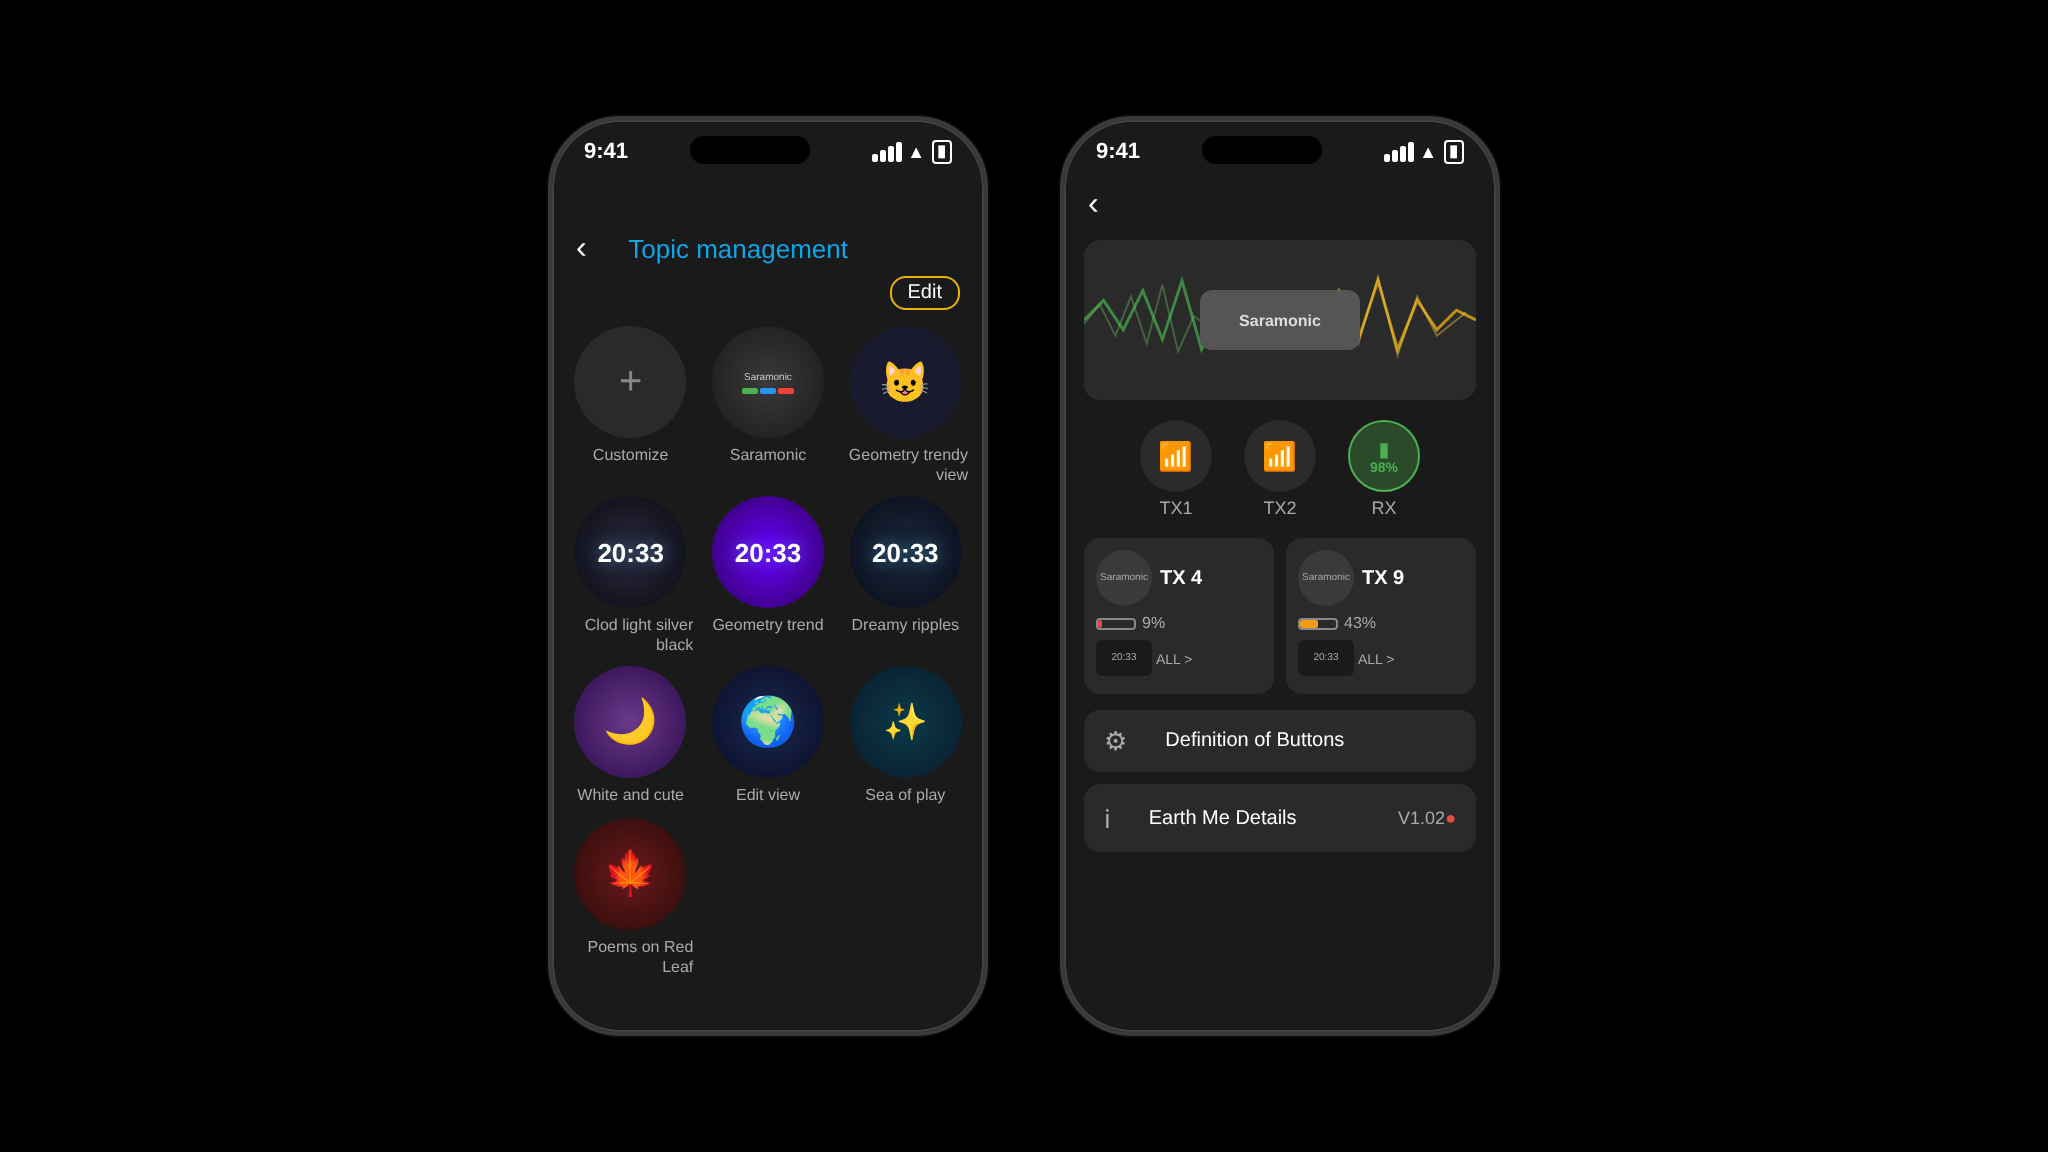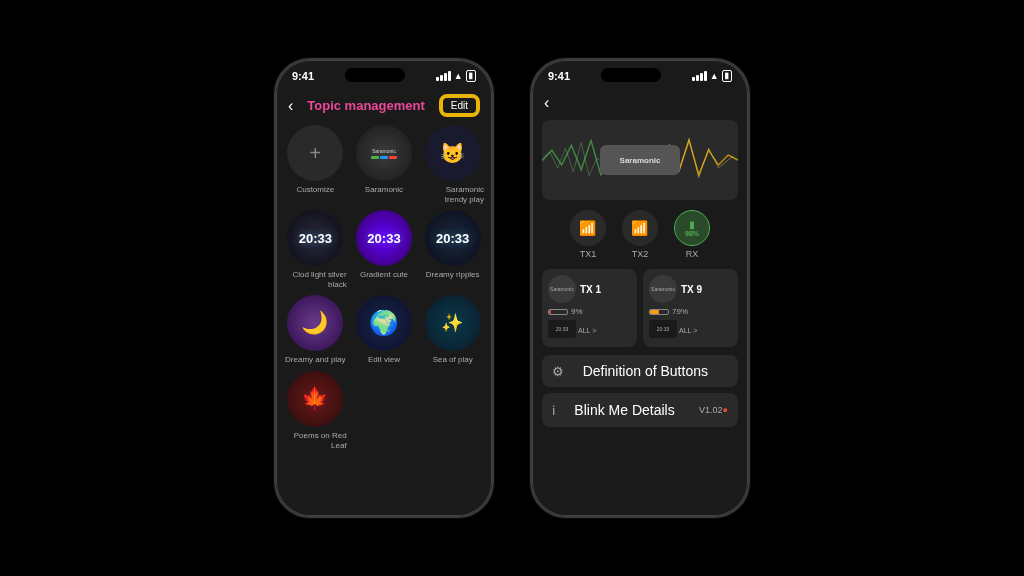--- a/index.html
+++ b/index.html
@@ -69,31 +69,32 @@
       flex-shrink: 0;
     }
     .back-btn {
       color: #fff;
       font-size: 16px;
       cursor: pointer;
     }
     .header-title {
       flex: 1;
       text-align: center;
-      color: #ec4899;
+      color: #0ea5e9;
       font-size: 13px;
-      font-weight: 700;
+      font-weight: 400;
     }
     .edit-btn {
-      border: 4px solid #eab308;
+      border: 1px solid #eab308;
       border-radius: 8px;
       padding: 2px 8px;
       color: #fff;
       font-size: 10px;
       cursor: pointer;
+      margin-top: 44px;
     }
     
     .phone-content {
       flex: 1;
       overflow: hidden;
       padding: 0 8px 8px;
     }
     
     .watch-grid {
       display: grid;
@@ -334,21 +335,21 @@
       padding: 8px 10px;
       margin-bottom: 6px;
       gap: 8px;
     }
     .menu-icon {
       font-size: 13px;
       color: #aaa;
     }
     .menu-text {
       flex: 1;
-      font-size: 14px;
+      font-size: 10px;
       color: #fff;
       padding-left: 11px;
     }
     .menu-badge {
       font-size: 9px;
       color: #aaa;
     }
     
     .battery-circle {
       width: 36px;
@@ -435,49 +436,49 @@
               </div>
             </div>
           </div>
           <span class="watch-label">Saramonic</span>
         </div>
 
         <div class="watch-item">
           <div class="watch-face face-geometry">
             <span style="font-size:20px">😺</span>
           </div>
-          <span class="watch-label">Saramonic trendy play</span>
+          <span class="watch-label">Geometry trendy view</span>
         </div>
 
         <div class="watch-item">
           <div class="watch-face face-cloud">
             <span class="face-time">20:33</span>
           </div>
           <span class="watch-label">Clod light silver black</span>
         </div>
 
         <div class="watch-item">
           <div class="watch-face face-gradient">
             <span class="face-time">20:33</span>
           </div>
-          <span class="watch-label">Gradient cute</span>
+          <span class="watch-label">Geometry trend</span>
         </div>
 
         <div class="watch-item">
           <div class="watch-face face-ripples">
             <span class="face-time">20:33</span>
           </div>
           <span class="watch-label">Dreamy ripples</span>
         </div>
 
         <div class="watch-item">
           <div class="watch-face face-dreamy">
             <span style="font-size:22px">🌙</span>
           </div>
-          <span class="watch-label">Dreamy and play</span>
+          <span class="watch-label">White and cute</span>
         </div>
 
         <div class="watch-item">
           <div class="watch-face face-earth">
             <span style="font-size:24px">🌍</span>
           </div>
           <span class="watch-label">Edit view</span>
         </div>
 
         <div class="watch-item">
@@ -558,21 +559,21 @@
         </div>
       </div>
 
       <div class="tx-cards-row">
 
         <div class="tx-card">
           <div class="tx-card-header">
             <div class="tx-avatar">
               <span style="font-size:5px;color:#aaa">Saramonic</span>
             </div>
-            <span class="tx-title">TX 1</span>
+            <span class="tx-title">TX 4</span>
           </div>
           <div class="tx-battery-row">
             <div class="tx-battery-bar">
               <div class="tx-battery-fill" style="width:9%"></div>
             </div>
             <span class="tx-percent">9%</span>
           </div>
           <div class="tx-card-mini-row">
             <div class="tx-watch-preview">
               <span style="font-size:5px;color:#aaa">20:33</span>
@@ -585,38 +586,38 @@
           <div class="tx-card-header">
             <div class="tx-avatar">
               <span style="font-size:5px;color:#aaa">Saramonic</span>
             </div>
             <span class="tx-title">TX 9</span>
           </div>
           <div class="tx-battery-row">
             <div class="tx-battery-bar">
               <div class="tx-battery-fill mid" style="width:50%"></div>
             </div>
-            <span class="tx-percent">79%</span>
+            <span class="tx-percent">43%</span>
           </div>
           <div class="tx-card-mini-row">
             <div class="tx-watch-preview">
               <span style="font-size:5px;color:#aaa">20:33</span>
             </div>
             <span class="tx-all-link">ALL &gt;</span>
           </div>
         </div>
       </div>
 
       <div class="menu-item">
         <span class="menu-icon">⚙</span>
         <span class="menu-text">Definition of Buttons</span>
       </div>
 
       <div class="menu-item">
         <span class="menu-icon">ℹ</span>
-        <span class="menu-text">Blink Me Details</span>
+        <span class="menu-text">Earth Me Details</span>
         <span class="menu-badge">
           <span>V1.02</span><span style="color:#e74c3c;font-weight:700">●</span>
         </span>
       </div>
     </div>
   </div>
 </div>
 
 </body></html>

